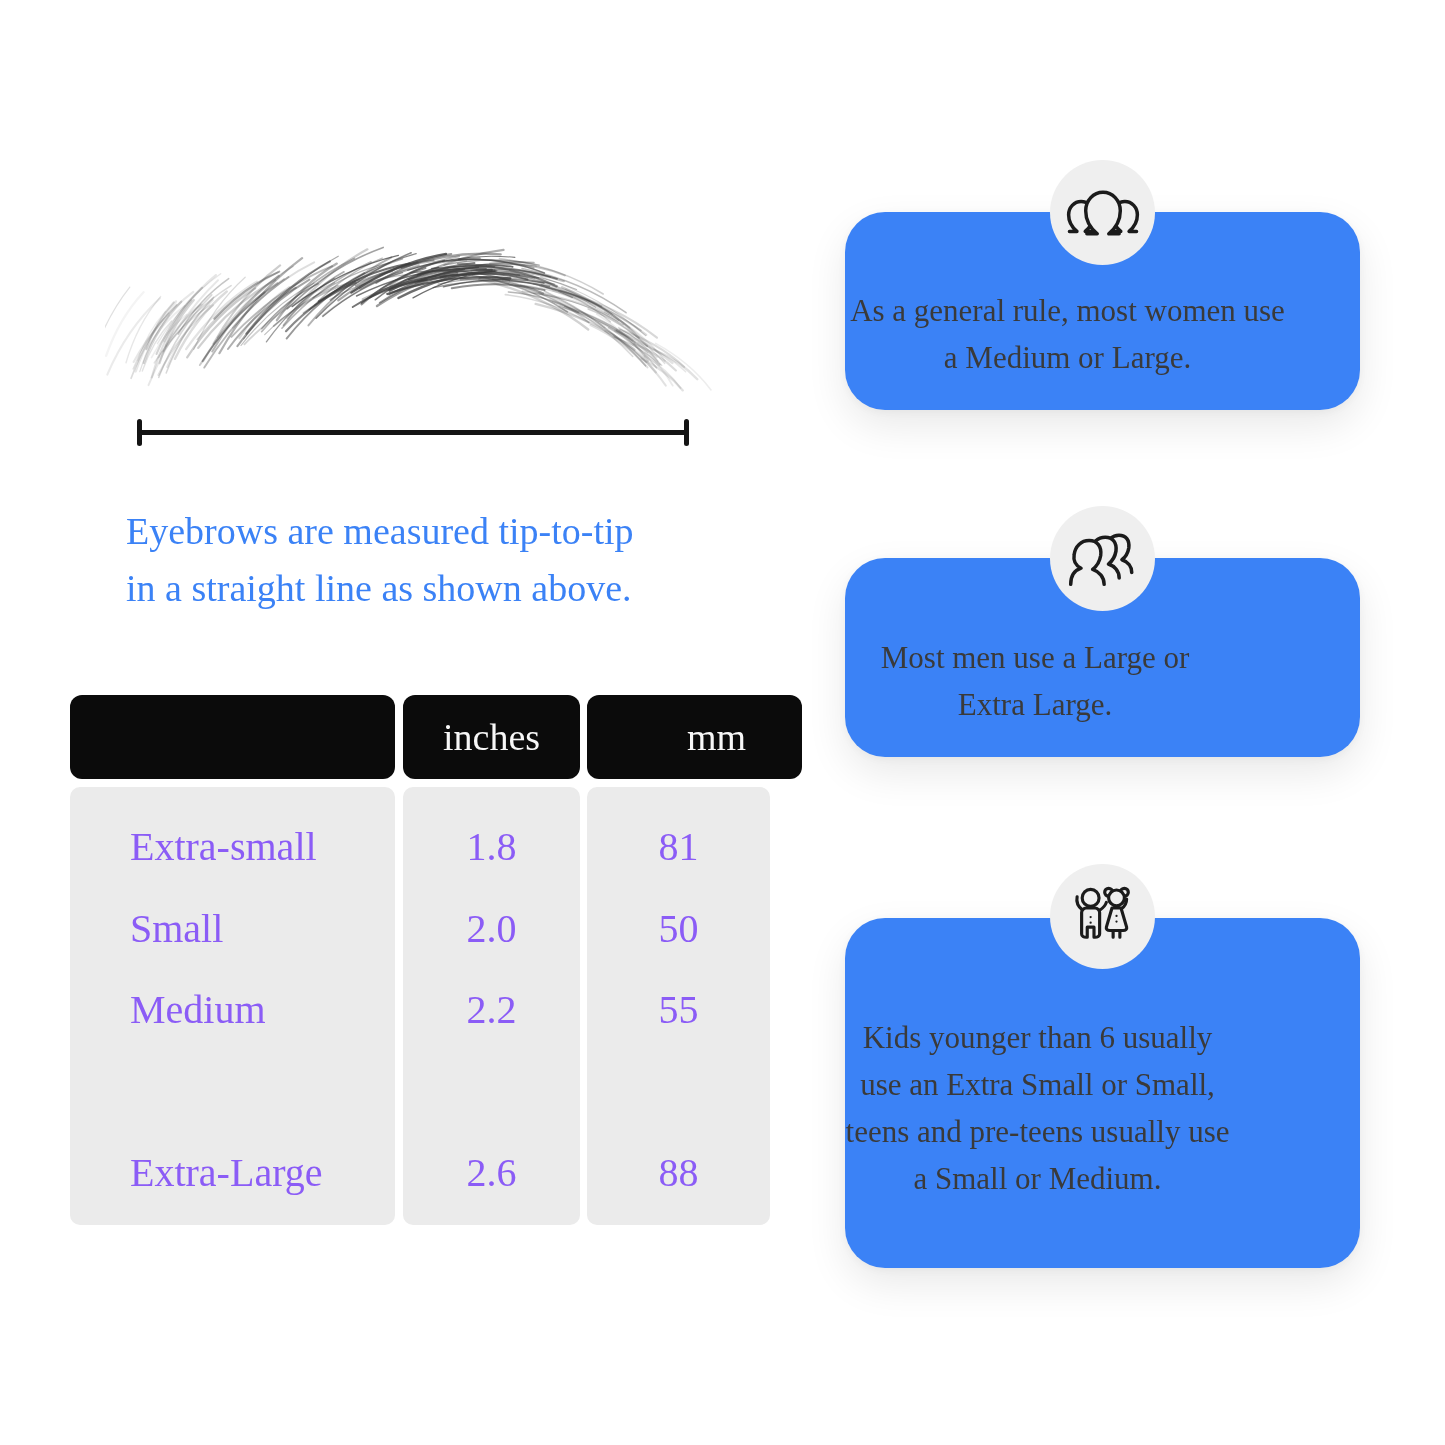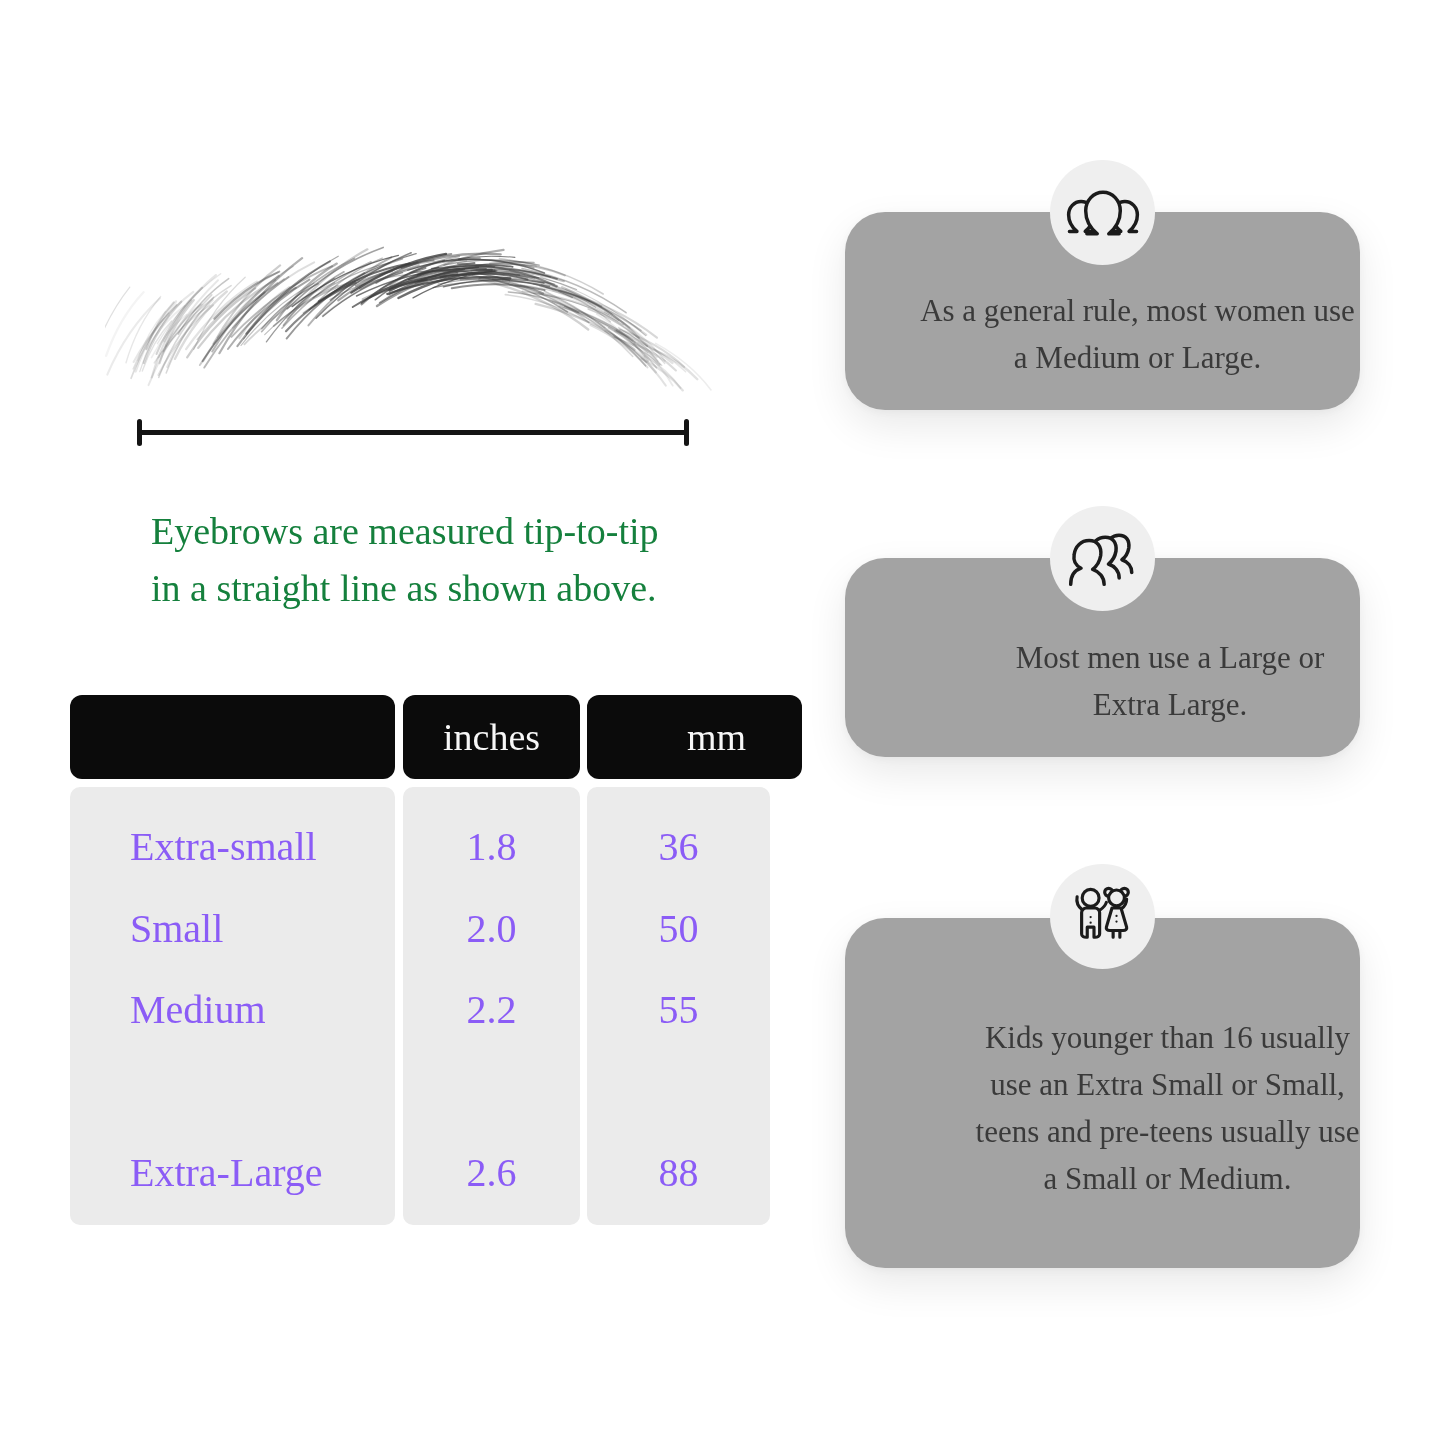--- a/index.html
+++ b/index.html
@@ -10,40 +10,40 @@
   .brow{position:absolute;left:105px;top:220px;width:610px;height:190px;}
 
   
   .mline{position:absolute;left:137px;top:419px;width:552px;height:27px;}
   .mline .bar{position:absolute;left:0;right:0;top:11px;height:5px;background:#141414;border-radius:3px;}
   .mline .cap{position:absolute;top:0;width:5px;height:27px;background:#141414;border-radius:3px;}
   .mline .cap.left{left:0;}
   .mline .cap.right{right:0;}
 
   
-  .caption{position:absolute;left:151px;top:503px;font-size:38px;line-height:57px;color:#15803d;}
+  .caption{position:absolute;left:126px;top:503px;font-size:38px;line-height:57px;color:#3b82f6;}
 
   
   .hb{position:absolute;top:695px;height:84px;background:#0b0b0b;border-radius:12px;display:flex;align-items:center;justify-content:center;color:#f7f7f7;font-size:38px;}
   .hb1{left:70px;width:325px;}
   .hb2{left:403px;width:177px;}
   .hb3{left:587px;width:171px;padding-left:44px;}
   .bb{position:absolute;top:787px;height:438px;background:#ebebeb;border-radius:10px;}
   .bb1{left:70px;width:325px;}
   .bb2{left:403px;width:177px;}
   .bb3{left:587px;width:183px;}
   .trow{position:absolute;left:70px;width:700px;height:82px;display:flex;align-items:center;font-size:40px;color:#8b5cf6;}
   .trow .lab{margin-left:60px;}
   .trow .vin{position:absolute;left:333px;width:177px;text-align:center;}
   .trow .vmm{position:absolute;left:517px;width:183px;text-align:center;}
 
   
-  .card{position:absolute;left:845px;width:515px;background:#a3a3a3;border-radius:40px;
+  .card{position:absolute;left:845px;width:515px;background:#3b82f6;border-radius:40px;
         box-shadow:0 16px 40px rgba(0,0,0,.09),0 2px 8px rgba(0,0,0,.04);
-        display:flex;align-items:center;justify-content:flex-end;box-sizing:border-box;}
+        display:flex;align-items:center;justify-content:flex-start;box-sizing:border-box;}
   .card .ctext{font-size:31px;line-height:47px;color:#3a3a3a;text-align:center;}
   .c1{top:212px;height:198px;padding-top:46px;}
   .c2{top:558px;height:199px;padding-top:46px;}
   .c3{top:918px;height:350px;padding-top:30px;}
   .c1 .ctext{max-width:445px;}
   .c2 .ctext{max-width:380px;}
   .c3 .ctext{max-width:385px;}
 
   .badge{position:absolute;left:1050px;width:105px;height:105px;border-radius:50%;background:#efefef;
          display:flex;align-items:center;justify-content:center;z-index:2;}
@@ -268,21 +268,21 @@
       <span>mm</span>
     </div>
 
   <div class="bb bb1"></div>
   <div class="bb bb2"></div>
   <div class="bb bb3"></div>
 
   <div class="trow" style="top:805px">
     <span class="lab">Extra-small</span>
     <span class="vin">1.8</span>
-    <span class="vmm">36</span>
+    <span class="vmm">81</span>
   </div>
   <div class="trow" style="top:887px">
     <span class="lab">Small</span>
     <span class="vin">2.0</span>
     <span class="vmm">50</span>
   </div>
   <div class="trow" style="top:968px">
     <span class="lab">Medium</span>
     <span class="vin">2.2</span>
     <span class="vmm">55</span>
@@ -293,21 +293,21 @@
     <span class="vmm">88</span>
   </div>
 
   <div class="card c1">
     <div class="ctext">As a general rule, most women use a Medium or Large.</div>
   </div>
   <div class="card c2">
     <div class="ctext">Most men use a Large or Extra Large.</div>
   </div>
   <div class="card c3">
-    <div class="ctext">Kids younger than 16 usually use an Extra Small or Small, teens and pre-teens usually use a Small or Medium.</div>
+    <div class="ctext">Kids younger than 6 usually use an Extra Small or Small, teens and pre-teens usually use a Small or Medium.</div>
   </div>
 
   <div class="badge b1">
     <svg width="74" height="60" viewBox="0 0 64 52">
       <g stroke="#1b1b1b" fill="#efefef" stroke-linecap="round" stroke-linejoin="round">
         <path stroke-width="4.2" transform="translate(13,29) scale(.72) translate(-32,-26)" d="M18 44h9C21 39 17 32 17 24a15 16 0 1 1 30 0c0 8-4 15-10 20h9"></path>
         <path stroke-width="4.2" transform="translate(51,29) scale(.72) translate(-32,-26)" d="M18 44h9C21 39 17 32 17 24a15 16 0 1 1 30 0c0 8-4 15-10 20h9"></path>
         <path stroke-width="3" d="M18 44h9C21 39 17 32 17 24a15 16 0 1 1 30 0c0 8-4 15-10 20h9"></path>
       </g>
     </svg>

